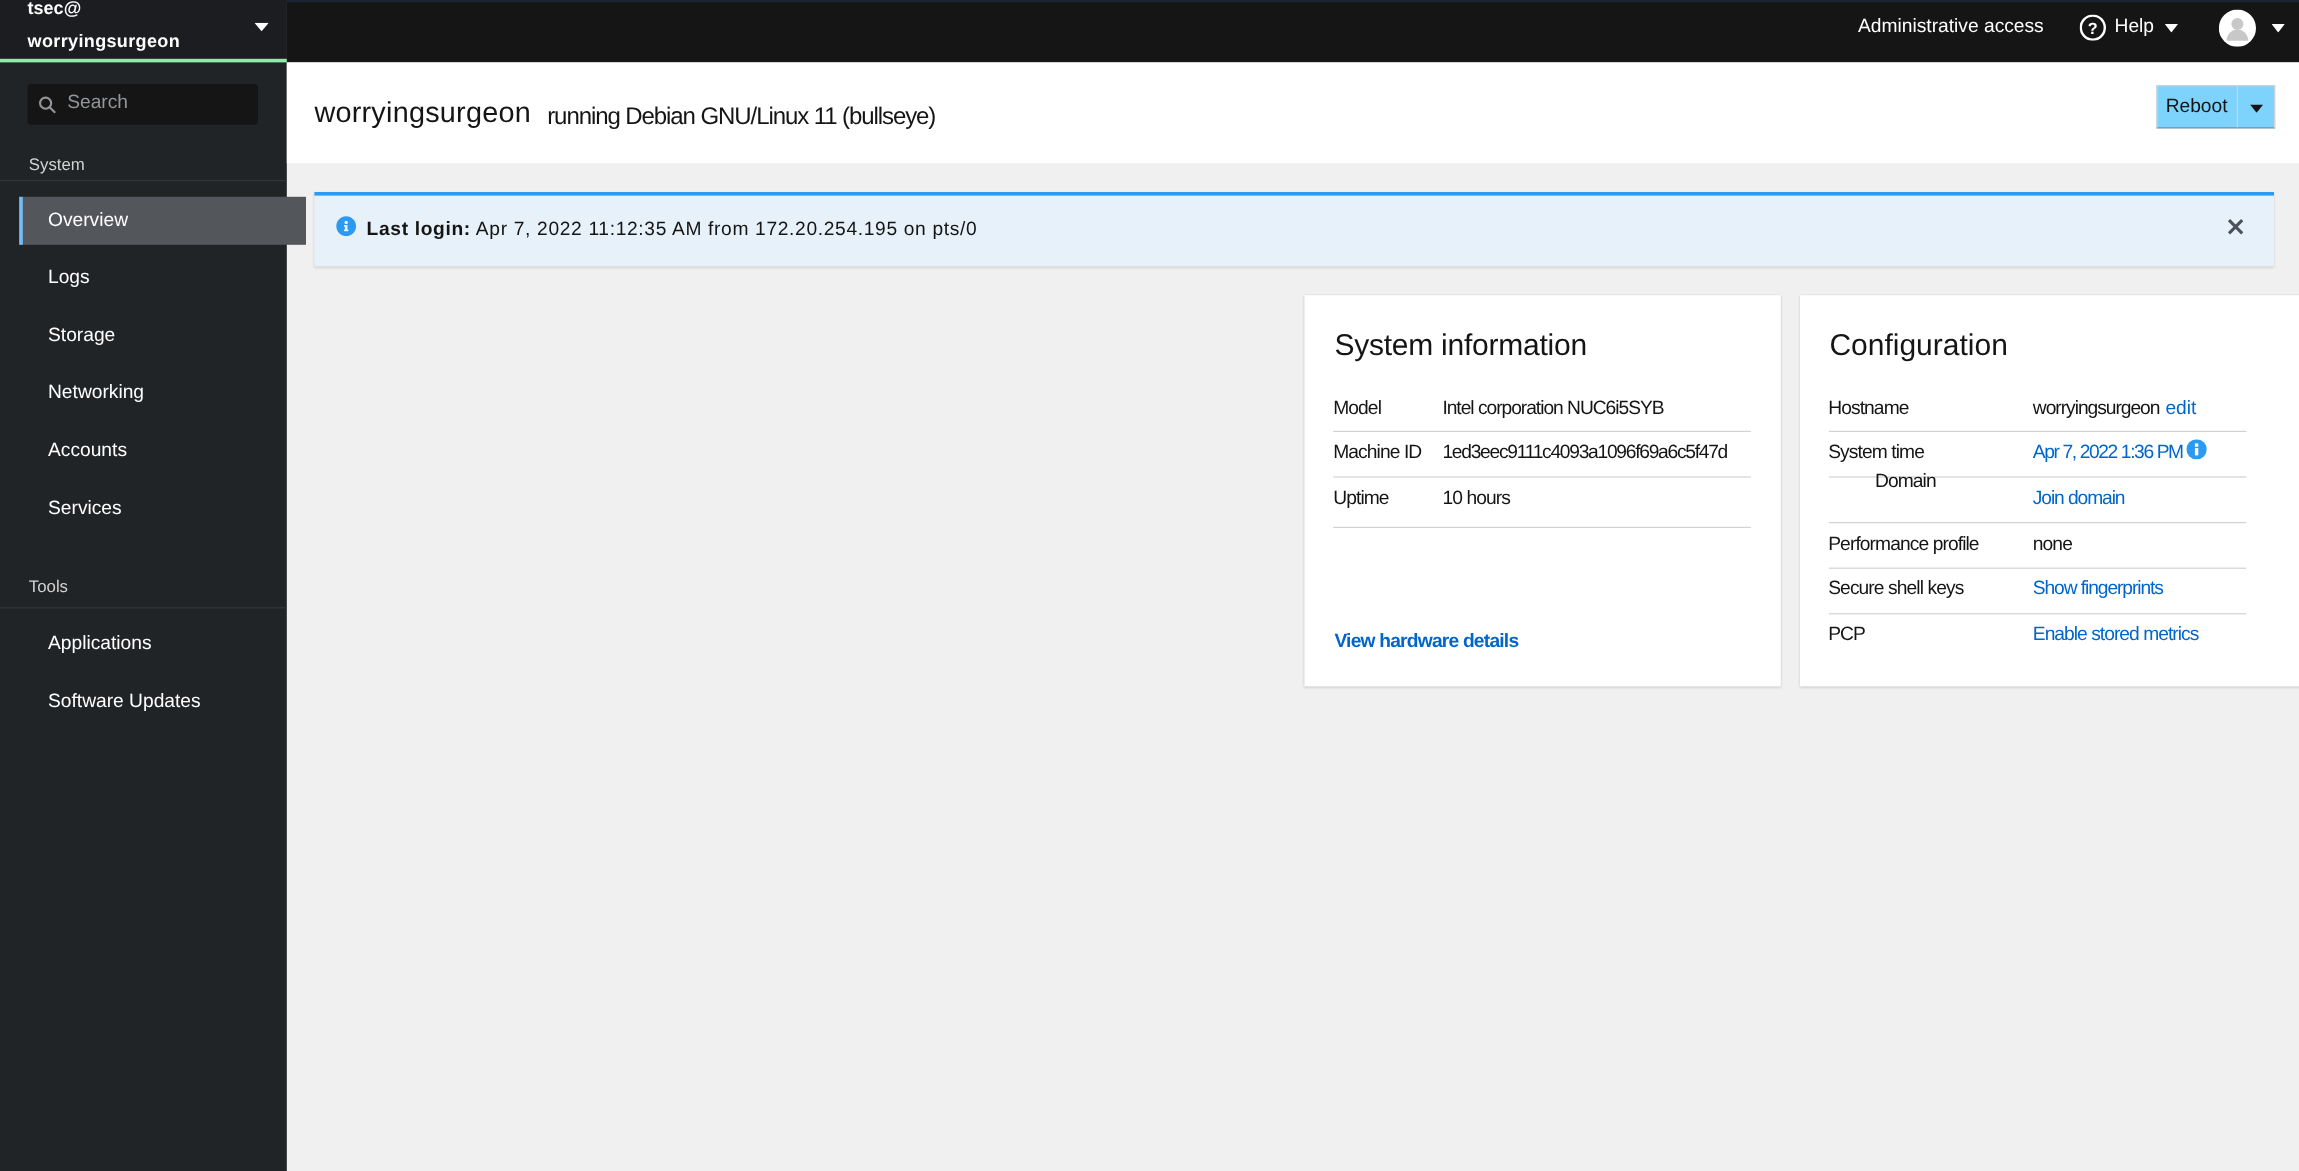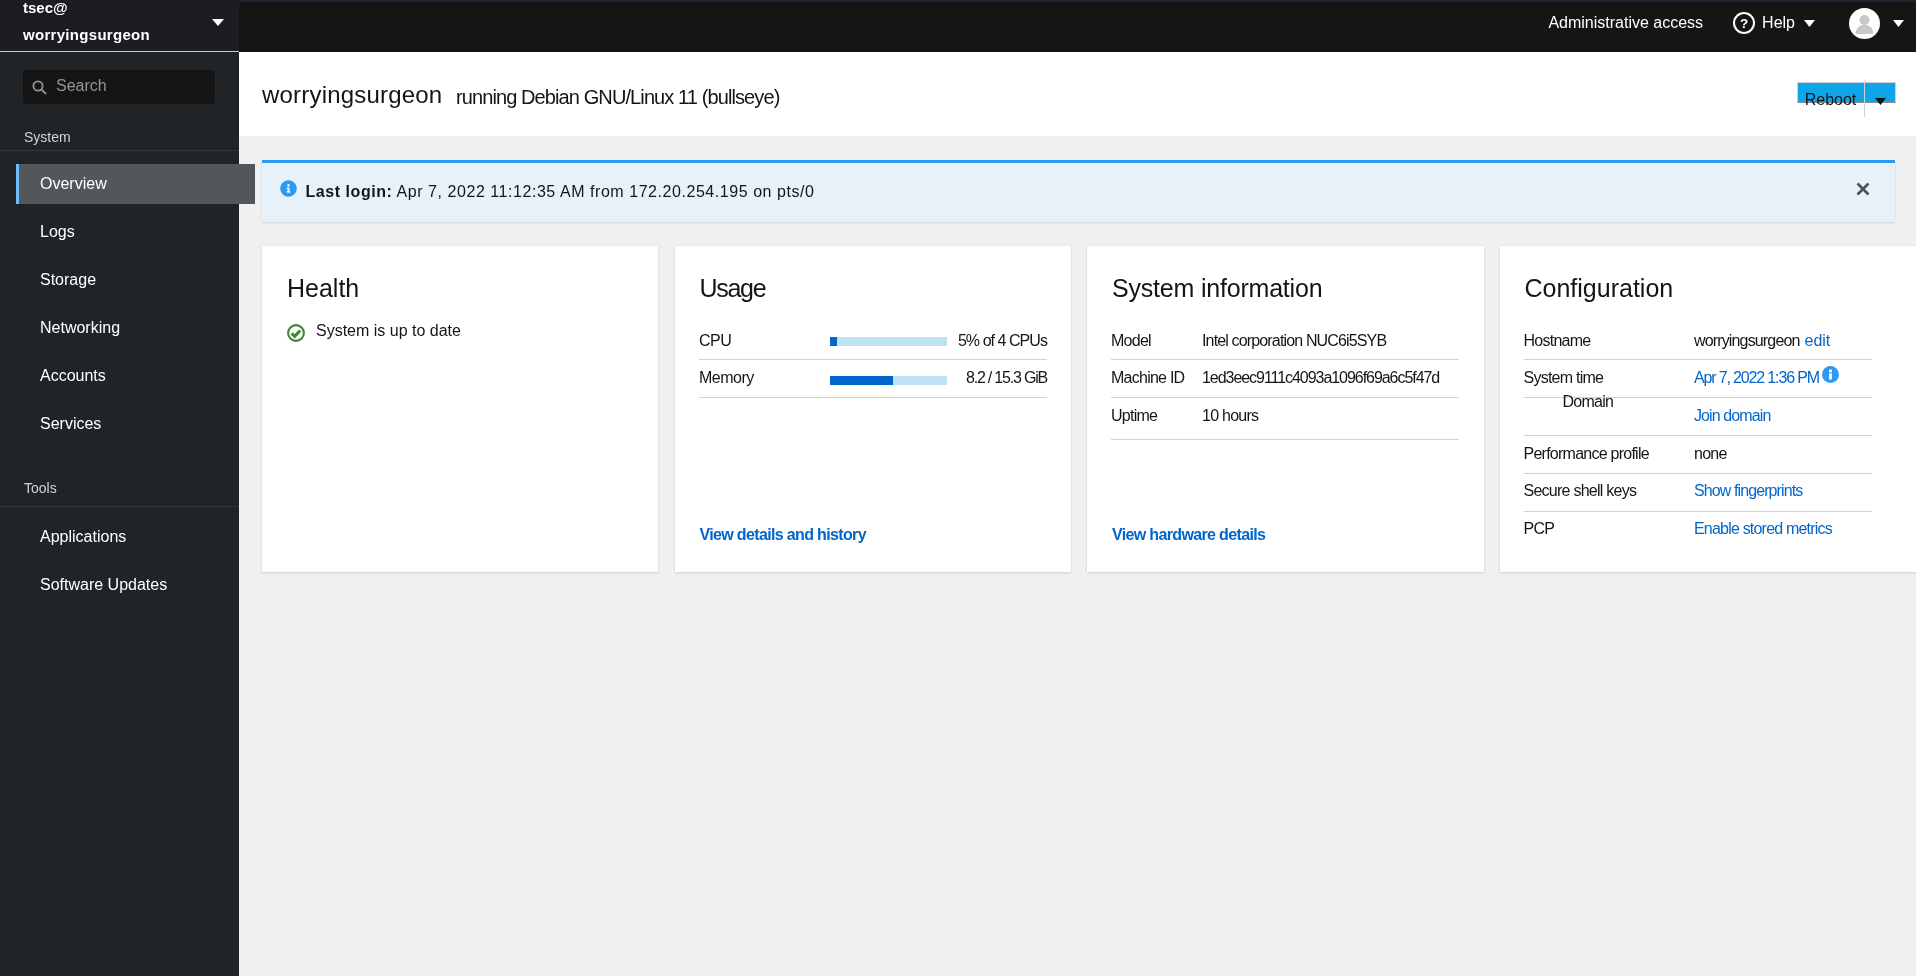--- a/index.html
+++ b/index.html
@@ -7,37 +7,37 @@
 body { font-family:"Liberation Sans", sans-serif; color:#151515; }
 #page { position:relative; width:1916px; height:976px; background:#f0f0f0; }
 .abs { position:absolute; }
 
 
 #masthead { left:239px; top:0; width:1677px; height:52px; background:#151515; }
 #mh-inner { position:absolute; right:12px; top:0; height:46px; display:flex; align-items:center; color:#fff; font-size:16px; }
 
 
 #sidebar { left:0; top:0; width:239px; height:976px; background:#212427; }
-#brand { position:absolute; left:0; top:0; width:239px; height:52px; background:#1b1d21; border-bottom:1px solid #86efac; }
+#brand { position:absolute; left:0; top:0; width:239px; height:52px; background:#1b1d21; border-bottom:3px solid #86efac; }
 #brand .l1 { position:absolute; left:23px; top:-1px; font-size:15px; font-weight:700; color:#fff; line-height:18px; }
 #brand .l2 { position:absolute; left:23px; top:25.5px; font-size:15px; font-weight:700; color:#fff; line-height:18px; letter-spacing:0.3px; }
 #brand svg { position:absolute; left:212px; top:19px; }
 #search { position:absolute; left:23px; top:70px; width:192px; height:34px; background:#151515; border-radius:3px; }
 #search span { position:absolute; left:33px; top:7px; font-size:16px; color:#929699; }
 #search svg { position:absolute; left:9px; top:10px; }
 .navtitle { position:absolute; left:24px; font-size:14px; color:#d2d2d2; line-height:16px; }
 .navdiv { position:absolute; left:0; width:239px; height:1px; background:#33373b; }
 .navitem { position:absolute; left:0; width:239px; height:40px; color:#fff; font-size:16px; line-height:40px; padding-left:24px;margin-left:16px; }
 .navitem.sel { background:#53565b; border-left:3px solid #73bcf7; padding-left:21px; }
 
 
 #chead { left:239px; top:52px; width:1677px; height:84px; background:#fff; }
 #h1 { position:absolute; left:23px; top:29.3px; font-size:24px; line-height:28px; letter-spacing:0.2px; }
 #h1sub { position:absolute; left:217px; top:33px; font-size:20px; line-height:24px; letter-spacing:-0.9px; }
-#reboot { position:absolute; left:1557.5px; top:30px; width:99px; height:21px; background:#0ea5e9; border:1px solid #d2d2d2; border-bottom-color:#8a8d90; }
+#reboot { position:absolute; left:1557.5px; top:19px; width:99px; height:36px; background:#7dd3fc; border:1px solid #d2d2d2; border-bottom-color:#8a8d90; }
 #reboot .txt { position:absolute; left:0; top:0; width:67px; height:34px; text-align:center; font-size:16px; line-height:34px; border-right:1px solid #d2d2d2; }
 #reboot svg { position:absolute; left:77px; top:14.5px; }
 
 
 #alert { left:262px; top:160px; width:1633px; height:62px; background:#e7f1fa; border-top:3px solid #2b9af3; box-shadow:0 1px 2px rgba(3,3,3,0.12); }
 #alert .ttl { position:absolute; left:43.5px; top:17px; font-size:16px; line-height:24px; letter-spacing:0.55px; }
 #alert .icon { position:absolute; left:17.5px; top:17px; }
 #alert .close { position:absolute; left:1589px; top:14px; width:24px; height:24px; }
 
 
@@ -126,45 +126,21 @@
   <div class="abs" id="alert">
     <svg class="icon" width="17" height="17" viewBox="0 0 512 512">
       <path fill="#2b9af3" d="M256 8C119 8 8 119.1 8 256s111 248 248 248 248-111 248-248S393 8 256 8zm0 110c23.2 0 42 18.8 42 42s-18.8 42-42 42-42-18.8-42-42 18.8-42 42-42zm56 254c0 6.6-5.4 12-12 12h-88c-6.6 0-12-5.4-12-12v-24c0-6.6 5.4-12 12-12h12v-64h-12c-6.6 0-12-5.4-12-12v-24c0-6.6 5.4-12 12-12h64c6.6 0 12 5.4 12 12v100h12c6.6 0 12 5.4 12 12v24z"></path>
     </svg>
     <div class="ttl"><b>Last login:</b> Apr 7, 2022 11:12:35 AM from 172.20.254.195 on pts/0</div>
     <svg class="close" viewBox="0 0 24 24">
         <path d="M6.5 6.5 L17.5 17.5 M17.5 6.5 L6.5 17.5" stroke="#4d5258" stroke-width="2.6"></path>
       </svg>
   </div>
 
-  <div class="card" style="left:262px; width:396.25px;">
-    <div class="ctitle" style="letter-spacing:0">Health</div>
-    <svg style="position:absolute; left:25px; top:78px" width="18" height="18" viewBox="0 0 18 18">
-      <circle cx="9" cy="9" r="7.9" fill="none" stroke="#3e8635" stroke-width="2.1"></circle>
-      <path d="M4.6 9.4 L7.7 12.3 L13.2 6.5" fill="none" stroke="#3e8635" stroke-width="3"></path>
-    </svg>
-    <div class="urow" style="left:54px; top:73.4px; letter-spacing:0;">System is up to date</div>
-  </div>
 
-  <div class="card" style="left:674.5px; width:396.5px;">
-    <div class="ctitle" style="letter-spacing:-1.3px">Usage</div>
-    <div class="urow" style="left:24.5px; top:82.75px;">CPU</div>
-    <div class="bar" style="top:91px;">
-        <div style="width:7px"></div>
-      </div>
-    <div class="urow" style="left:24.5px; top:82.75px; width:348px; text-align:right; letter-spacing:-0.95px;">5% of 4 CPUs</div>
-    <div class="sep" style="left:24.5px; top:112.5px; width:348px;"></div>
-    <div class="urow" style="left:24.5px; top:120.15px;">Memory</div>
-    <div class="bar" style="top:129.5px;">
-        <div style="width:63.3px"></div>
-      </div>
-    <div class="urow" style="left:24.5px; top:120.15px; width:348px; text-align:right; letter-spacing:-1.2px;">8.2 / 15.3 GiB</div>
-    <div class="sep" style="left:24.5px; top:150.5px; width:348px;"></div>
-    <div class="cfoot link">View details and history</div>
-  </div>
 
   <div class="card" style="left:1087px; width:396.5px;">
     <div class="ctitle">System information</div>
     <div class="term" style="left:24px; top:82.6px;">Model</div>
     <div class="val" style="left:115px; top:82.6px; letter-spacing:-0.85px;">Intel corporation NUC6i5SYB</div>
     <div class="sep" style="left:24px; top:113px; width:348px;"></div>
     <div class="term" style="left:24px; top:120.3px;">Machine ID</div>
     <div class="val" style="left:115px; top:120.3px; letter-spacing:-1.05px;">1ed3eec9111c4093a1096f69a6c5f47d</div>
     <div class="sep" style="left:24px; top:150.9px; width:348px;"></div>
     <div class="term" style="left:24px; top:158px;">Uptime</div>

